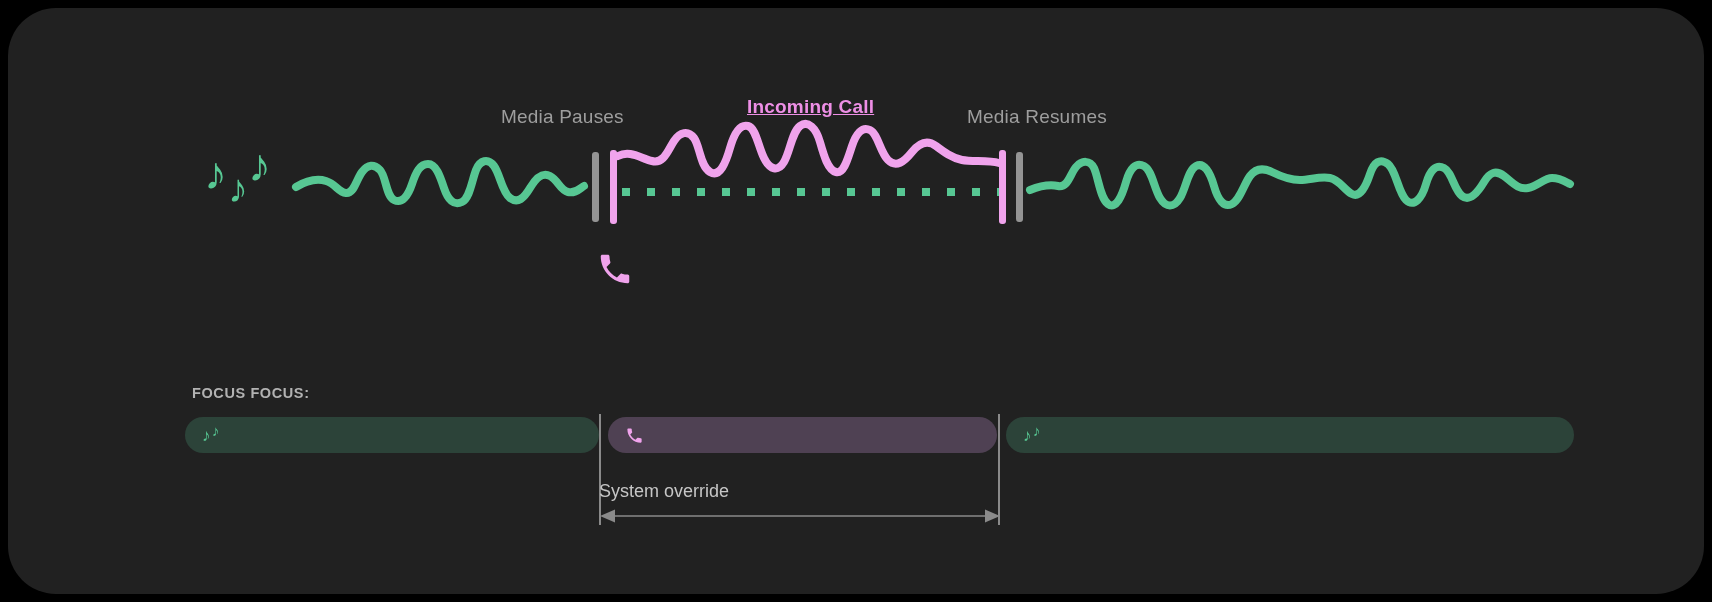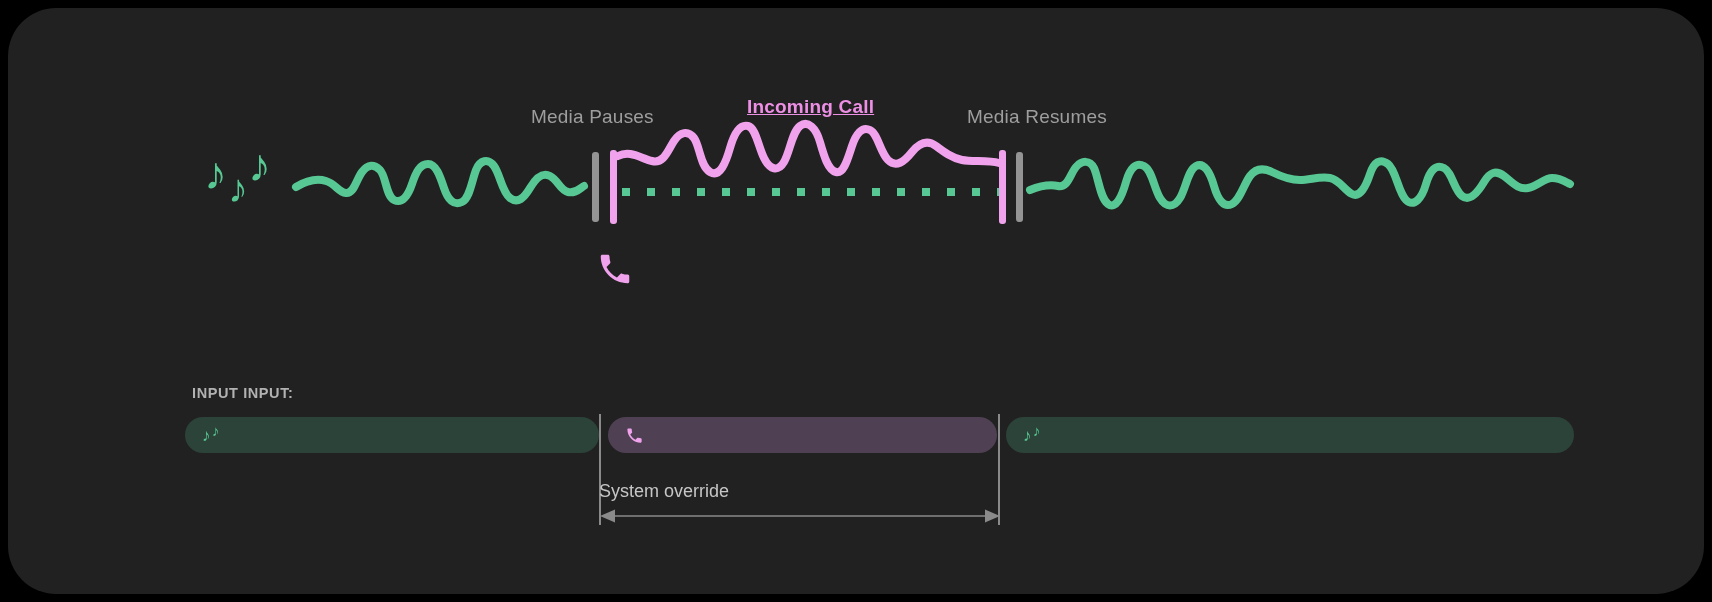--- a/index.html
+++ b/index.html
@@ -87,37 +87,37 @@
     C1512,182 1518,190 1528,188 C1538,186 1544,178 1552,178 C1560,178 1566,182 1570,184"></path>
 </svg>
 
 <div class="dotted-line"></div>
 
 <div class="marker gray" style="left:592px;"></div>
 <div class="marker pink" style="left:610px;"></div>
 <div class="marker pink" style="left:999px;"></div>
 <div class="marker gray" style="left:1016px;"></div>
 
-<div class="tl-label" style="left:531px;top:106px;">Media Pauses</div>
+<div class="tl-label" style="left:501px;top:106px;">Media Pauses</div>
 <div class="tl-label call" style="left:747px;top:96px;text-decoration:underline;">Incoming Call</div>
 <div class="tl-label" style="left:947px;top:106px;margin-left:20px;">Media Resumes</div>
 
 <div class="big-notes">
   <span class="note n1">♪</span>
   <span class="note n2">♪</span>
   <span class="note n3">♪</span>
 </div>
 
 <div class="phone-top">
   <svg viewBox="0 0 24 24">
       <path d="M6.62 10.79c1.44 2.83 3.76 5.14 6.59 6.59l2.2-2.2c.27-.27.67-.36 1.02-.24 1.12.37 2.33.57 3.57.57.55 0 1 .45 1 1V20c0 .55-.45 1-1 1-9.39 0-17-7.61-17-17 0-.55.45-1 1-1h3.5c.55 0 1 .45 1 1 0 1.25.2 2.45.57 3.57.11.35.03.74-.24 1.02l-2.2 2.2z"></path>
     </svg>
 </div>
 
-<div class="focus-label">INPUT INPUT:</div>
+<div class="focus-label">FOCUS FOCUS:</div>
 
 <div class="bar media" style="left:185px;width:414px;">
   <span class="bar-notes">
     <span class="note n1">♪</span>
     <span class="note n2">♪</span>
   </span>
 </div>
 <div class="bar call" style="left:608px;width:389px;">
   <span class="bar-phone">
     <svg viewBox="0 0 24 24">

